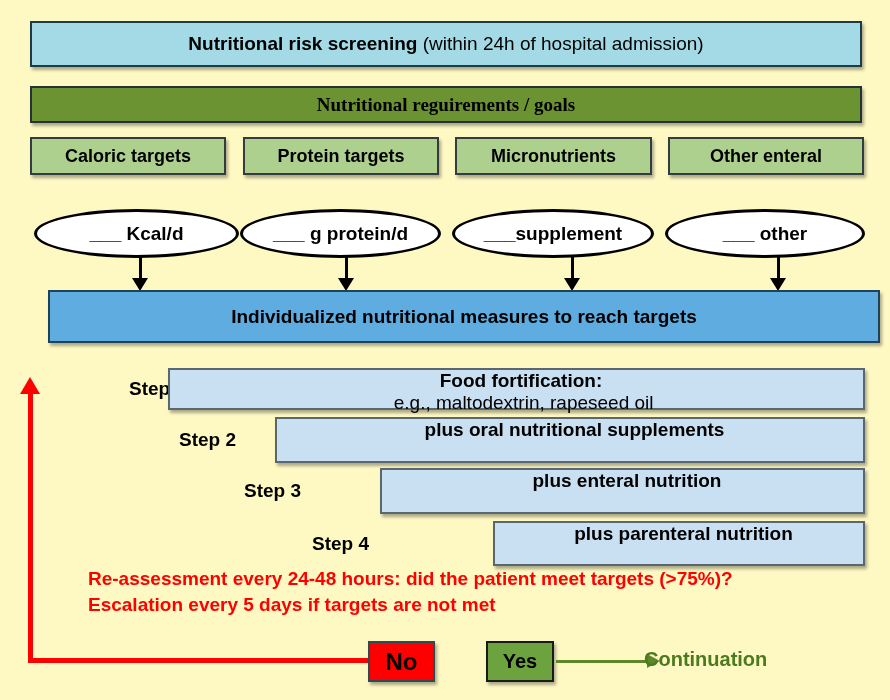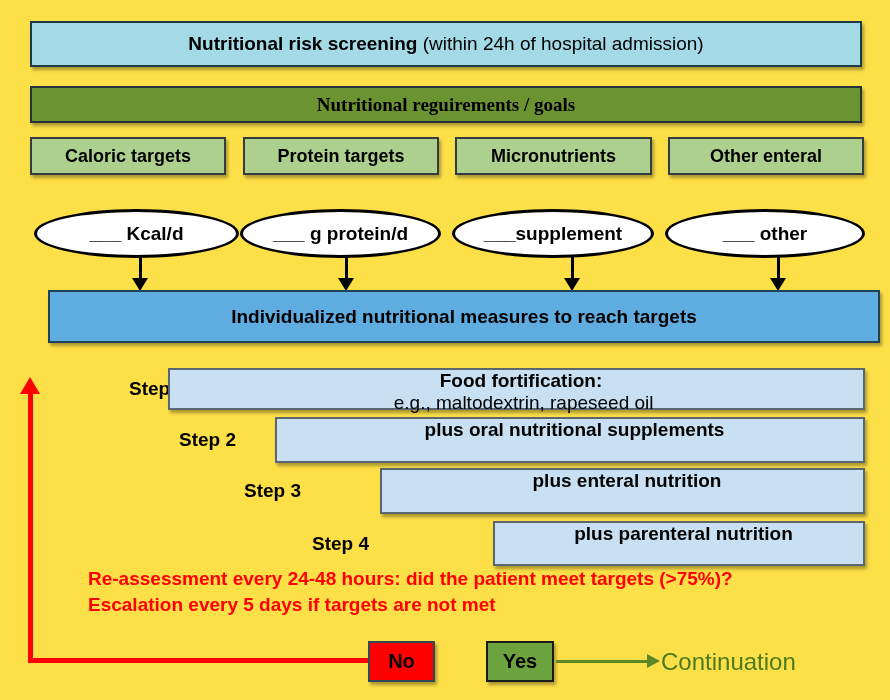--- a/index.html
+++ b/index.html
@@ -1,17 +1,17 @@
 <!DOCTYPE html>
 <html style="--cyan_box: #A4DAE6; --dark_green: #6C9331; --light_green: #AED08F; --mid_blue: #5FACE0; --light_blue: #C9E0F3; --red: #FF0000; --yes_green: #6DA33F; --olive_arrow: #5E8727; --olive_text: #4C7A1F;"><head>
 <meta charset="utf-8">
 <style>
   * { margin:0; padding:0; box-sizing:border-box; }
   body { background:#fff; font-family:"Liberation Sans", sans-serif; }
-  .canvas { position:relative; width:890px; height:700px; background:#fde047; overflow:hidden; }
+  .canvas { position:relative; width:890px; height:700px; background:#fef9c3; overflow:hidden; }
 
   .box { position:absolute; display:flex; align-items:center; justify-content:center;
          box-shadow:2px 3px 3px rgba(0,0,0,0.32); }
   .bold { font-weight:bold; }
 
   
   .screening { left:30px; top:21px; width:832px; height:46px;
                background:var(--cyan_box,#A4DAE6); border:2px solid #1c3a47; font-size:19px; }
   .screening .rest { font-weight:normal; white-space:pre; }
 
@@ -72,29 +72,29 @@
 
   
   .fb-vert { position:absolute; left:28px; top:392px; width:5px; height:270px; background:var(--red,#FF0000); }
   .fb-head { position:absolute; left:20px; top:377px; width:0; height:0;
              border-left:10px solid transparent; border-right:10px solid transparent;
              border-bottom:17px solid var(--red,#FF0000); }
   .fb-horiz { position:absolute; left:28px; top:658px; width:341px; height:5px; background:var(--red,#FF0000); }
 
   
   .no-box  { left:368px; top:641px; width:67px; height:41px; background:var(--red,#FF0000);
-             border:2px solid #2e4a55; font-size:20px; font-weight:bold; }
+             border:2px solid #2e4a55; font-size:24px; font-weight:bold; }
   .yes-box { left:486px; top:641px; width:68px; height:41px; background:var(--yes_green,#6DA33F);
              border:2px solid #1a1a1a; font-size:20px; font-weight:bold; }
   .cont-line { position:absolute; left:556px; top:660px; width:93px; height:3px; background:var(--olive_arrow,#5E8727); }
   .cont-head { position:absolute; left:647px; top:654px; width:0; height:0;
                border-top:7px solid transparent; border-bottom:7px solid transparent;
                border-left:13px solid var(--olive_arrow,#5E8727); }
-  .continuation { position:absolute; left:661px; top:648px; color:var(--olive_text,#4C7A1F);
-                  font-size:24px; font-weight:normal; }
+  .continuation { position:absolute; left:644px; top:648px; color:var(--olive_text,#4C7A1F);
+                  font-size:20px; font-weight:bold; }
 </style>
 </head>
 <body>
 
 <div class="canvas">
 
   <div class="box screening">
     <span class="bold">Nutritional risk screening</span>
       <span class="rest"> (within 24h of hospital admission)</span>
   </div>

